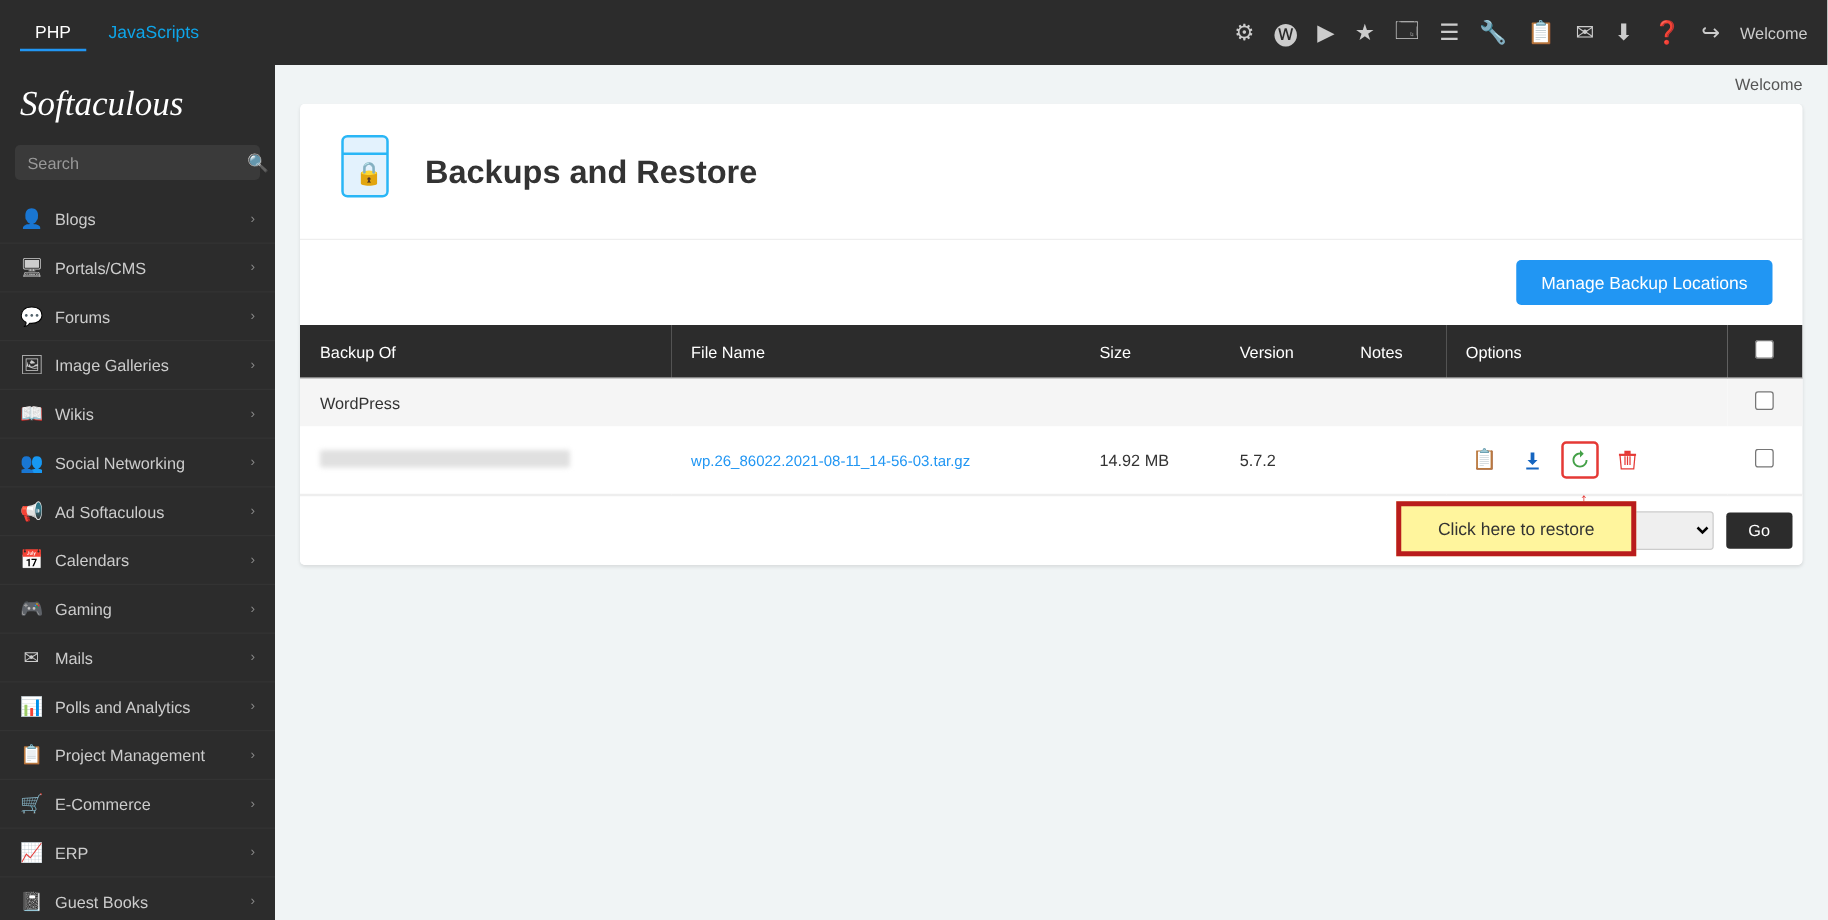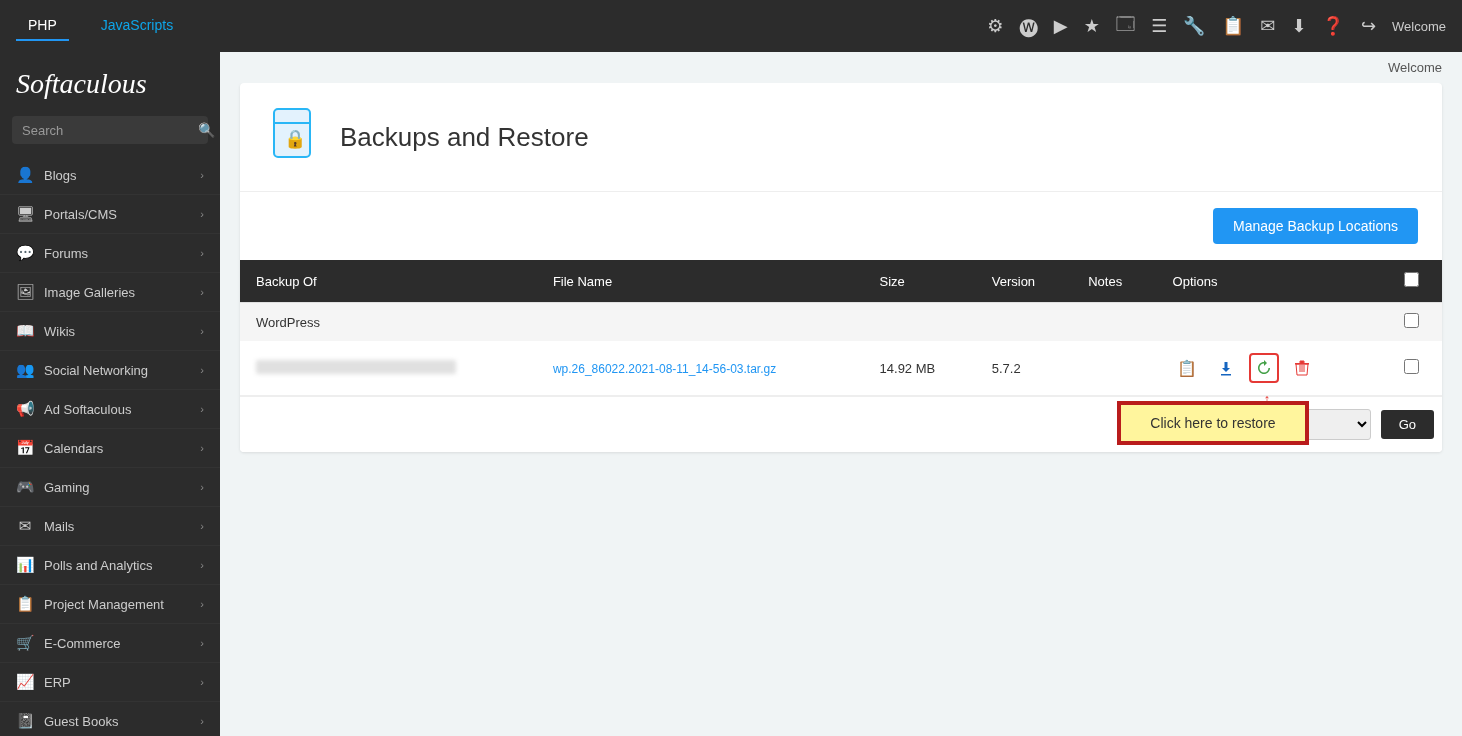--- a/index.html
+++ b/index.html
@@ -8,21 +8,21 @@
     
     .top-nav {
       background: #2c2c2c;
       height: 52px;
       display: flex;
       align-items: center;
       padding: 0 16px;
       gap: 24px;
       flex-shrink: 0;
     }
-    .top-nav-tabs { display: flex; gap: 20px; }
+    .top-nav-tabs { display: flex; gap: 6px; }
     .top-nav-tab {
       color: #0ea5e9;
       font-size: 14px;
       padding: 6px 12px;
       cursor: pointer;
       border-bottom: 2px solid transparent;
     }
     .top-nav-tab.active { color: #fff; border-bottom: 2px solid #2196f3; }
     .top-nav-icons {
       margin-left: auto;
@@ -122,21 +122,21 @@
       border-bottom: 1px solid #eee;
     }
     .page-title-icon {
       width: 52px;
       height: 60px;
       margin-right: 18px;
     }
     .page-title-text {
       font-size: 26px;
       color: #333;
-      font-weight: 400;
+      font-weight: 700;
     }
     .page-actions {
       padding: 16px 24px;
       display: flex;
       justify-content: flex-end;
     }
     .btn-manage-backup {
       background: #2196f3;
       color: #fff;
       border: none;

